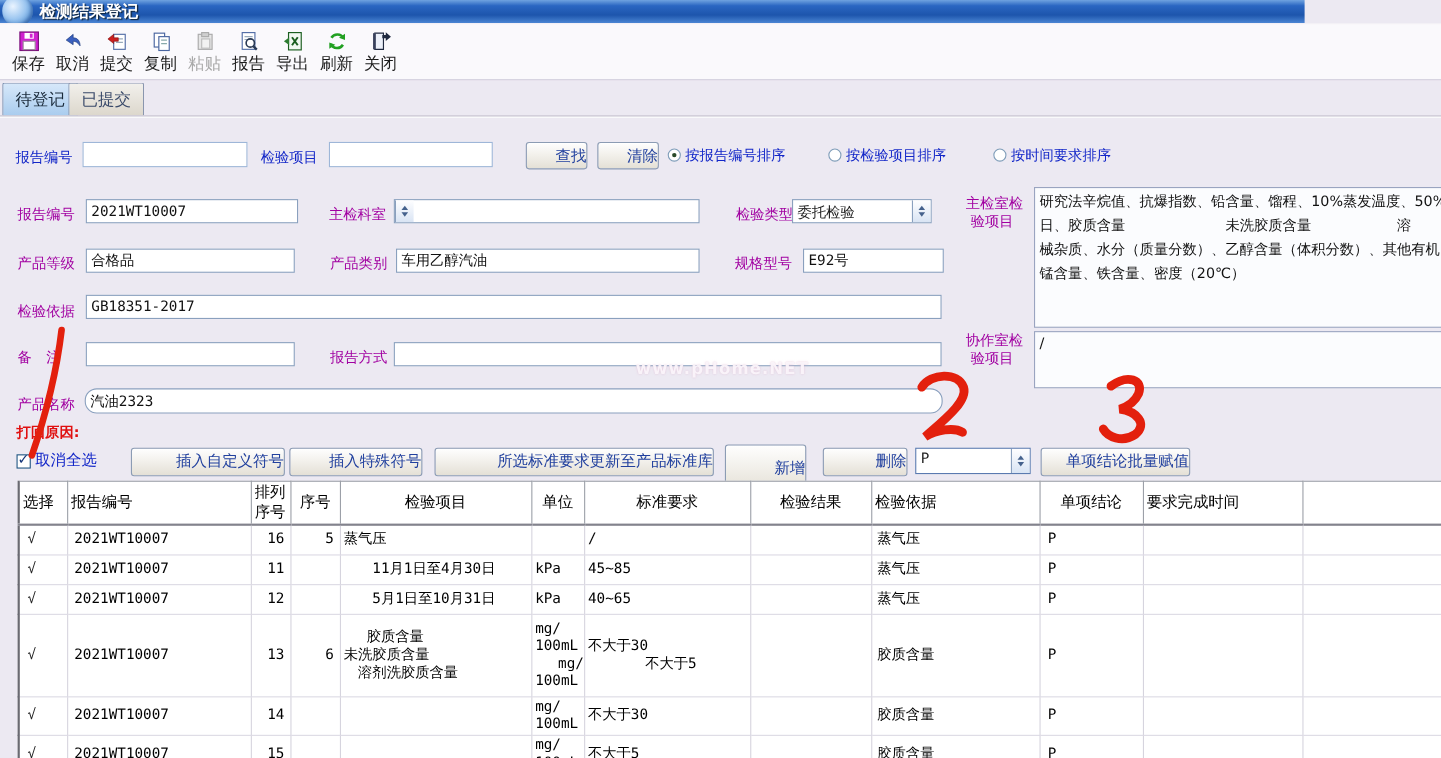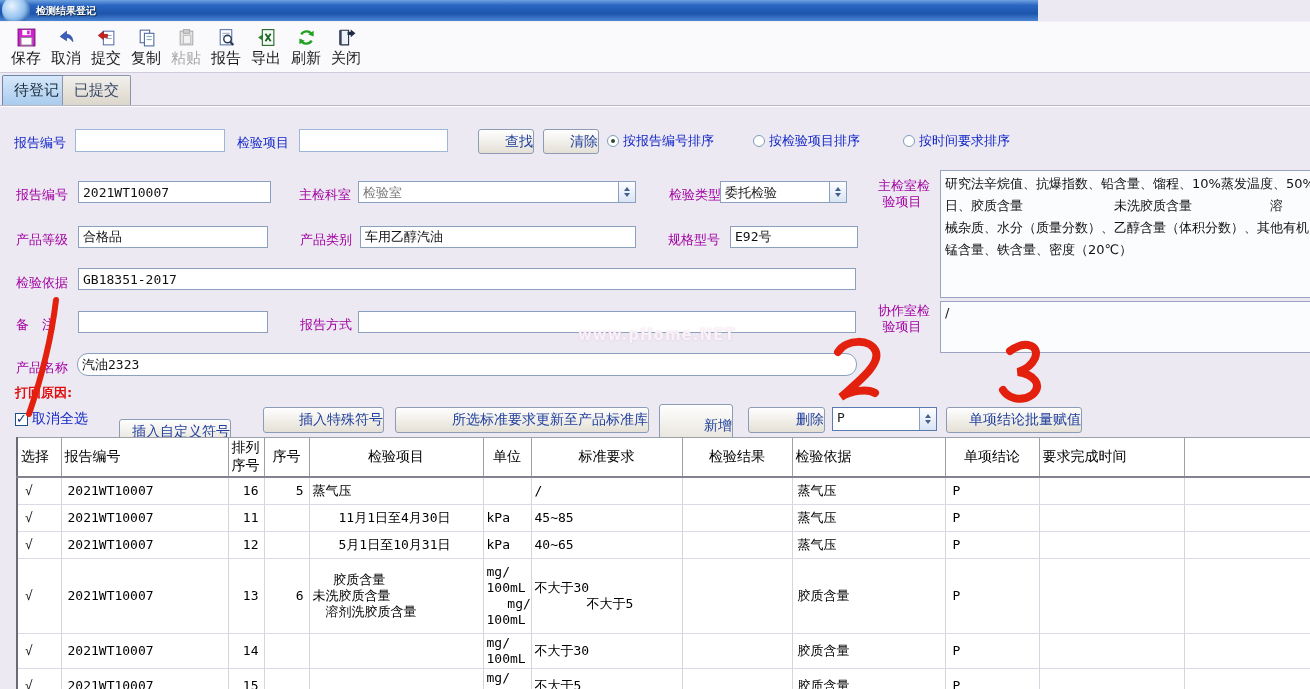--- a/index.html
+++ b/index.html
@@ -3,23 +3,23 @@
 <meta charset="utf-8">
 <style>
   * { margin:0; padding:0; box-sizing:border-box; }
   html,body { width:1310px; height:689px; overflow:hidden; }
   body { font-family:"DejaVu Sans", sans-serif; font-size:13px; background:#ECE9F2; }
   #app { position:relative; width:1310px; height:689px; overflow:hidden; background:#ECE9F2; }
   .abs { position:absolute; }
   .pre { white-space:pre; }
 
   
-  .titlebar { left:0; top:0; width:1038px; height:21px;
+  .titlebar { left:0; top:0; width:1186px; height:21px;
     background:linear-gradient(180deg,#6FA3E0 0%, #2A66C2 25%, #1D55AC 65%, #4B86D4 100%);
-    color:#fff; font-weight:bold; font-size:10px; line-height:21px; }
+    color:#fff; font-weight:bold; font-size:15px; line-height:21px; }
   .titlebar .apptitle { position:absolute; left:36px; top:0; text-shadow:1px 1px 1px #123; }
   .applogo { position:absolute; left:2px; top:-4px; width:28px; height:28px; border-radius:50%;
     background:radial-gradient(circle at 35% 35%, #EAF4FF 0%, #9CC6F0 45%, #5E9AD8 75%, #3E78BE 100%);
     box-shadow:inset -2px -2px 3px rgba(30,70,140,.5); }
 
   
   .toolbar { left:0; top:21px; width:1310px; height:52px; background:#FAF9FC;
     border-top:1px solid #F2F0F6; border-bottom:1px solid #CFCBDA; display:flex; align-items:flex-start; padding:3px 0 0 6px; }
   .tbtn { width:40px; height:46px; display:flex; flex-direction:column; align-items:center; justify-content:flex-start; cursor:default; }
   .tbtn .ticon { height:24px; display:flex; align-items:center; justify-content:center; }
@@ -214,21 +214,20 @@
     <span class="radio"></span><span class="bluelbl">按检验项目排序</span>
   </div>
   <div class="abs" style="left:903px; top:132px;">
     <span class="radio"></span><span class="bluelbl">按时间要求排序</span>
   </div>
 
   <span class="abs purplbl" style="left:16px; top:186px;">报告编号</span>
   <input class="abs field" style="left: 78px; top: 181px; width: 193px; height: 22px;" value="2021WT10007">
   <span class="abs purplbl" style="left:299px; top:186px;">主检科室</span>
   <div class="abs combo" style="left:358px; top:181px; width:278px; height:22px;">
-    <span class="cval dim">检验室</span>
     <span class="spin">
         <span class="tri-up"></span>
         <span class="tri-dn"></span>
       </span>
   </div>
   <span class="abs purplbl" style="left:669px; top:186px;">检验类型</span>
   <div class="abs combo" style="left:720px; top:181px; width:127px; height:22px;">
     <span class="cval">委托检验</span>
     <span class="spin">
         <span class="tri-up"></span>
@@ -264,21 +263,21 @@
   <input class="abs field" style="left: 77px; top: 353px; width: 780px; height: 23px; border-radius: 11px;" value="汽油2323">
 
   <span class="abs redlbl" style="left:15px; top:384px;">打回原因:</span>
 
   <span class="abs wmark" style="left:578px; top:326px;">www.pHome.NET</span>
 
   <div class="abs" style="left:15px; top:410px; display:flex; align-items:center;">
     <span class="cb on"></span>
     <span class="bluelbl" style="margin-left:4px; font-size:14px;">取消全选</span>
   </div>
-  <div class="abs xp-btn" style="left:119px; top:407px; width:112px; height:26px;margin-top:12px;">
+  <div class="abs xp-btn" style="left:119px; top:407px; width:140px; height:26px;">
       <span>插入自定义符号</span>
     </div>
   <div class="abs xp-btn" style="left:263px; top:407px; width:121px; height:26px;">
       <span>插入特殊符号</span>
     </div>
   <div class="abs xp-btn" style="left:395px; top:407px; width:254px; height:26px;">
       <span>所选标准要求更新至产品标准库</span>
     </div>
   <div class="abs xp-btn" style="left:659px; top:404px; width:74px; height:43px;">
       <span>新增</span>

